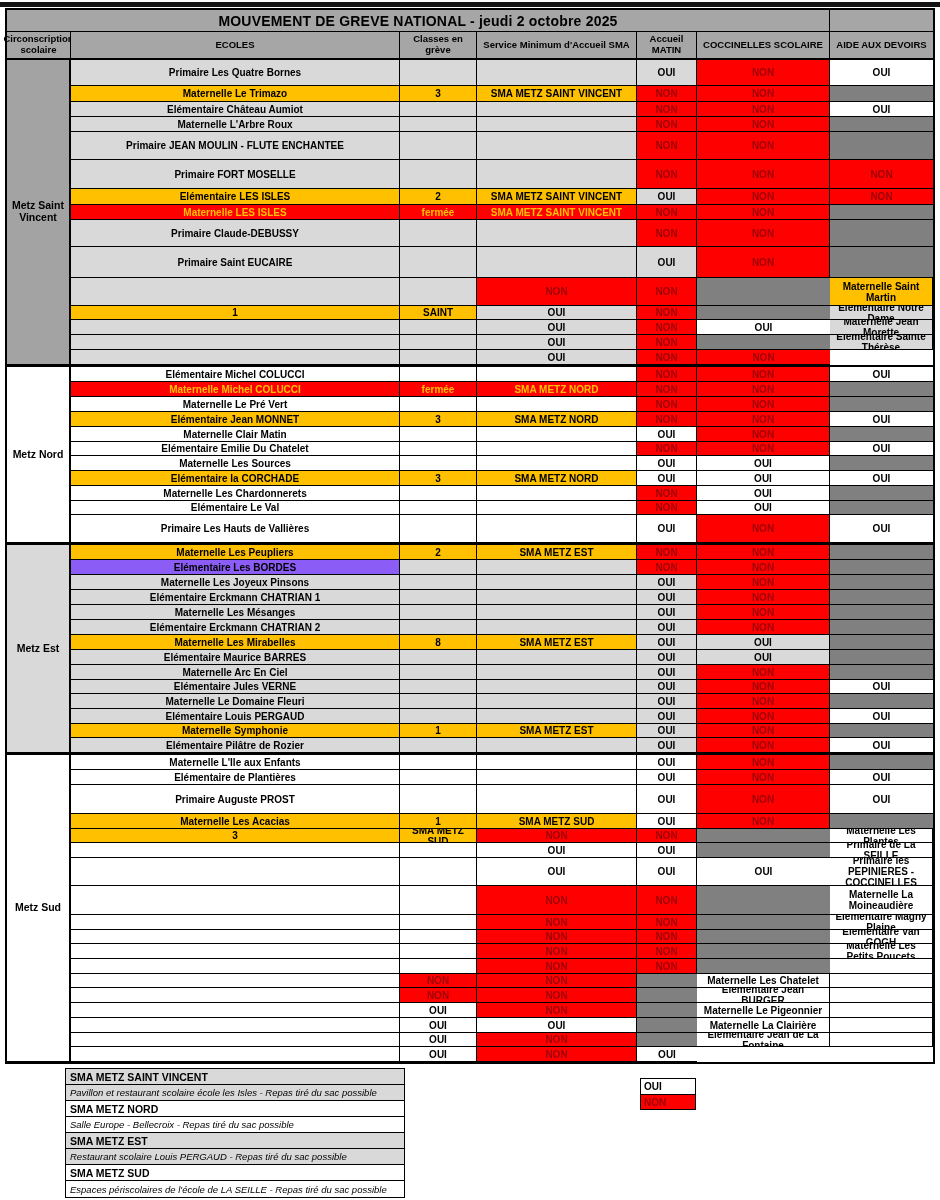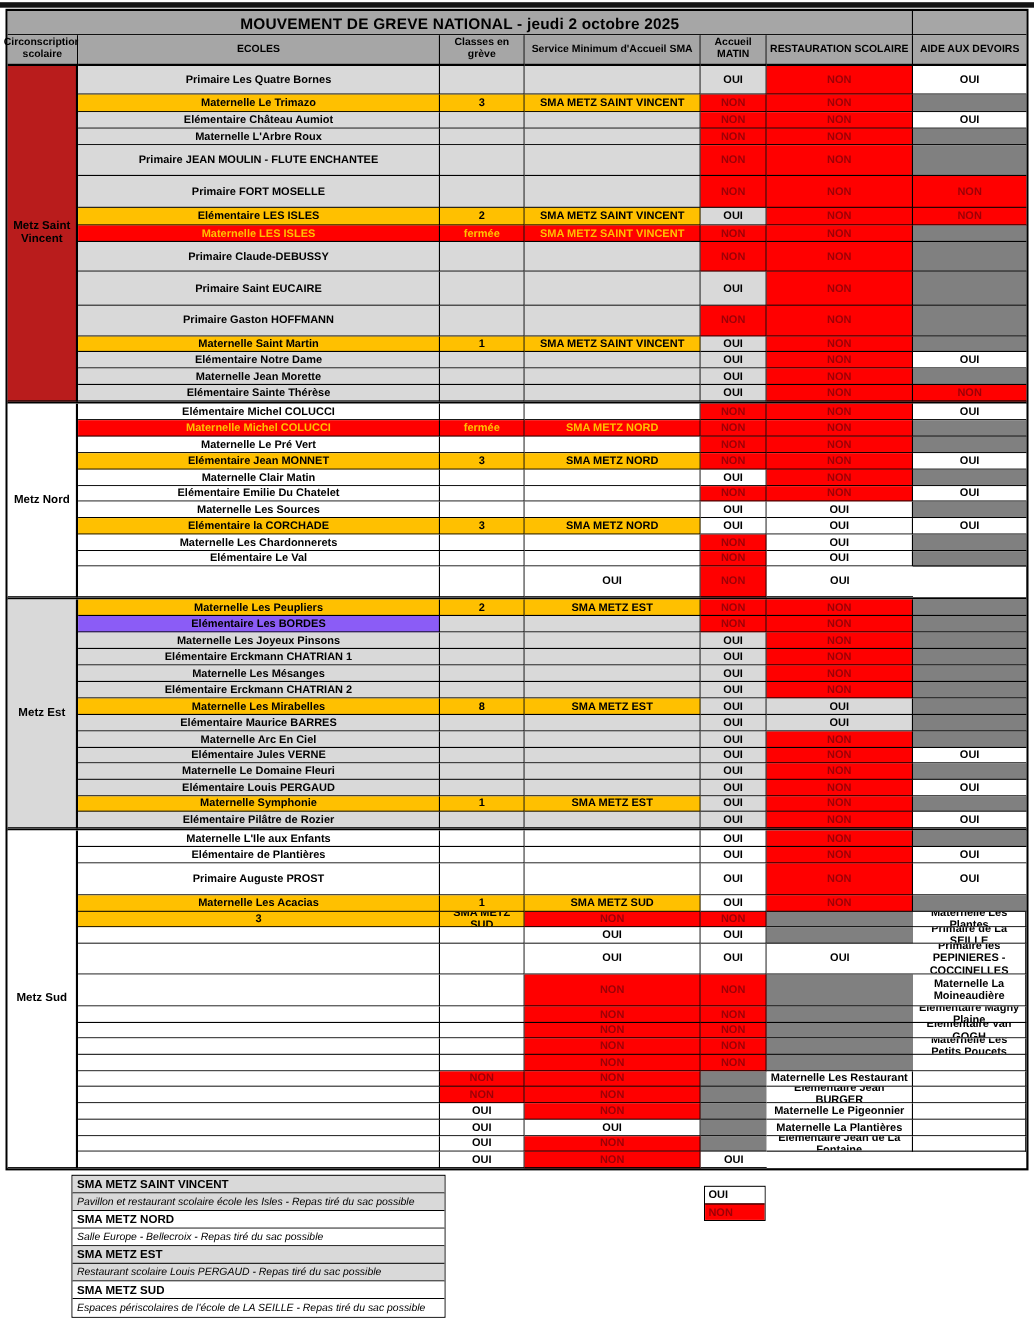--- a/index.html
+++ b/index.html
@@ -58,26 +58,26 @@
   <div id="title-row">
     <div id="title-cell">MOUVEMENT DE GREVE NATIONAL - jeudi 2 octobre 2025</div>
     <div id="title-corner"></div>
   </div>
   <div id="header-row" class="trow">
     <div class="cell">Circonscription scolaire</div>
     <div class="cell">ECOLES</div>
     <div class="cell">Classes en grève</div>
     <div class="cell">Service Minimum d'Accueil SMA</div>
     <div class="cell">Accueil MATIN</div>
-    <div class="cell">RESTAURATION SCOLAIRE</div>
+    <div class="cell">COCCINELLES SCOLAIRE</div>
     <div class="cell lastcol">AIDE AUX DEVOIRS</div>
   </div>
   <div id="table-body">
       <div class="section" style="grid-template-rows: 26px 16px 15px 15px 28px 29px 16px 15px 27px 31px 28px 14px 15px 15px 15px;">
-        <div class="cellb circ" style="background: #b91c1c; grid-row: 1 / span 15;">Metz Saint Vincent</div>
+        <div class="cellb circ" style="background: #a3a3a3; grid-row: 1 / span 15;">Metz Saint Vincent</div>
         <div class="cellb" style="background: rgb(217, 217, 217); color: rgb(0, 0, 0);">Primaire Les Quatre Bornes</div>
         <div class="cellb" style="background: rgb(217, 217, 217); color: rgb(0, 0, 0);"></div>
         <div class="cellb" style="background: rgb(217, 217, 217); color: rgb(0, 0, 0);"></div>
         <div class="cellb" style="background: rgb(217, 217, 217); color: rgb(0, 0, 0);">OUI</div>
         <div class="cellb" style="background: rgb(255, 0, 0); color: rgb(156, 0, 6);">NON</div>
         <div class="cellb lastcol" style="background: rgb(255, 255, 255); color: rgb(0, 0, 0);">OUI</div>
         <div class="cellb" style="background: rgb(255, 192, 0); color: rgb(0, 0, 0);">Maternelle Le Trimazo</div>
         <div class="cellb" style="background: rgb(255, 192, 0); color: rgb(0, 0, 0);">3</div>
         <div class="cellb" style="background: rgb(255, 192, 0); color: rgb(0, 0, 0);">SMA METZ SAINT VINCENT</div>
         <div class="cellb" style="background: rgb(255, 0, 0); color: rgb(156, 0, 6);">NON</div>
@@ -124,21 +124,20 @@
         <div class="cellb" style="background: rgb(217, 217, 217); color: rgb(0, 0, 0);"></div>
         <div class="cellb" style="background: rgb(255, 0, 0); color: rgb(156, 0, 6);">NON</div>
         <div class="cellb" style="background: rgb(255, 0, 0); color: rgb(156, 0, 6);">NON</div>
         <div class="cellb lastcol" style="background: rgb(128, 128, 128); color: rgb(0, 0, 0);"></div>
         <div class="cellb" style="background: rgb(217, 217, 217); color: rgb(0, 0, 0);">Primaire Saint EUCAIRE</div>
         <div class="cellb" style="background: rgb(217, 217, 217); color: rgb(0, 0, 0);"></div>
         <div class="cellb" style="background: rgb(217, 217, 217); color: rgb(0, 0, 0);"></div>
         <div class="cellb" style="background: rgb(217, 217, 217); color: rgb(0, 0, 0);">OUI</div>
         <div class="cellb" style="background: rgb(255, 0, 0); color: rgb(156, 0, 6);">NON</div>
         <div class="cellb lastcol" style="background: rgb(128, 128, 128); color: rgb(0, 0, 0);"></div>
-        <div class="cellb" style="background: rgb(217, 217, 217); color: rgb(0, 0, 0);">Primaire Gaston HOFFMANN</div>
         <div class="cellb" style="background: rgb(217, 217, 217); color: rgb(0, 0, 0);"></div>
         <div class="cellb" style="background: rgb(217, 217, 217); color: rgb(0, 0, 0);"></div>
         <div class="cellb" style="background: rgb(255, 0, 0); color: rgb(156, 0, 6);">NON</div>
         <div class="cellb" style="background: rgb(255, 0, 0); color: rgb(156, 0, 6);">NON</div>
         <div class="cellb lastcol" style="background: rgb(128, 128, 128); color: rgb(0, 0, 0);"></div>
         <div class="cellb" style="background: rgb(255, 192, 0); color: rgb(0, 0, 0);">Maternelle Saint Martin</div>
         <div class="cellb" style="background: rgb(255, 192, 0); color: rgb(0, 0, 0);">1</div>
         <div class="cellb" style="background: rgb(255, 192, 0); color: rgb(0, 0, 0);">SMA METZ SAINT VINCENT</div>
         <div class="cellb" style="background: rgb(217, 217, 217); color: rgb(0, 0, 0);">OUI</div>
         <div class="cellb" style="background: rgb(255, 0, 0); color: rgb(156, 0, 6);">NON</div>
@@ -217,20 +216,21 @@
         <div class="cellb" style="background: rgb(255, 255, 255); color: rgb(0, 0, 0);"></div>
         <div class="cellb" style="background: rgb(255, 0, 0); color: rgb(156, 0, 6);">NON</div>
         <div class="cellb" style="background: rgb(255, 255, 255); color: rgb(0, 0, 0);">OUI</div>
         <div class="cellb lastcol" style="background: rgb(128, 128, 128); color: rgb(0, 0, 0);"></div>
         <div class="cellb" style="background: rgb(255, 255, 255); color: rgb(0, 0, 0);">Elémentaire Le Val</div>
         <div class="cellb" style="background: rgb(255, 255, 255); color: rgb(0, 0, 0);"></div>
         <div class="cellb" style="background: rgb(255, 255, 255); color: rgb(0, 0, 0);"></div>
         <div class="cellb" style="background: rgb(255, 0, 0); color: rgb(156, 0, 6);">NON</div>
         <div class="cellb" style="background: rgb(255, 255, 255); color: rgb(0, 0, 0);">OUI</div>
         <div class="cellb lastcol" style="background: rgb(128, 128, 128); color: rgb(0, 0, 0);"></div>
+        <div class="cellb" style="background: rgb(255, 255, 255); color: rgb(0, 0, 0);">Primaire Les Hauts de Vallières</div>
         <div class="cellb" style="background: rgb(255, 255, 255); color: rgb(0, 0, 0);"></div>
         <div class="cellb" style="background: rgb(255, 255, 255); color: rgb(0, 0, 0);"></div>
         <div class="cellb" style="background: rgb(255, 255, 255); color: rgb(0, 0, 0);">OUI</div>
         <div class="cellb" style="background: rgb(255, 0, 0); color: rgb(156, 0, 6);">NON</div>
         <div class="cellb lastcol" style="background: rgb(255, 255, 255); color: rgb(0, 0, 0);">OUI</div>
       </div>
       <div class="section" style="grid-template-rows: 15px 15px 15px 15px 15px 15px 15px 15px 15px 14px 15px 15px 14px 15px;">
         <div class="cellb" style="background: rgb(255, 192, 0); color: rgb(0, 0, 0);">Maternelle Les Peupliers</div>
         <div class="cellb circ" style="background: rgb(217, 217, 217); grid-row: 1 / span 14;">Metz Est</div>
         <div class="cellb" style="background: rgb(255, 192, 0); color: rgb(0, 0, 0);">2</div>
@@ -388,39 +388,39 @@
         <div class="cellb" style="background: rgb(255, 255, 255); color: rgb(0, 0, 0);"></div>
         <div class="cellb" style="background: rgb(255, 255, 255); color: rgb(0, 0, 0);"></div>
         <div class="cellb" style="background: rgb(255, 0, 0); color: rgb(156, 0, 6);">NON</div>
         <div class="cellb" style="background: rgb(255, 0, 0); color: rgb(156, 0, 6);">NON</div>
         <div class="cellb lastcol" style="background: rgb(128, 128, 128); color: rgb(0, 0, 0);"></div>
         <div class="cellb" style="background: rgb(255, 255, 255); color: rgb(0, 0, 0);"></div>
         <div class="cellb" style="background: rgb(255, 255, 255); color: rgb(0, 0, 0);"></div>
         <div class="cellb" style="background: rgb(255, 0, 0); color: rgb(156, 0, 6);">NON</div>
         <div class="cellb" style="background: rgb(255, 0, 0); color: rgb(156, 0, 6);">NON</div>
         <div class="cellb lastcol" style="background: rgb(128, 128, 128); color: rgb(0, 0, 0);"></div>
-        <div class="cellb" style="background: rgb(255, 255, 255); color: rgb(0, 0, 0);">Maternelle Les Restaurant</div>
+        <div class="cellb" style="background: rgb(255, 255, 255); color: rgb(0, 0, 0);">Maternelle Les Chatelet</div>
         <div class="cellb" style="background: rgb(255, 255, 255); color: rgb(0, 0, 0);"></div>
         <div class="cellb" style="background: rgb(255, 255, 255); color: rgb(0, 0, 0);"></div>
         <div class="cellb" style="background: rgb(255, 0, 0); color: rgb(156, 0, 6);">NON</div>
         <div class="cellb" style="background: rgb(255, 0, 0); color: rgb(156, 0, 6);">NON</div>
         <div class="cellb lastcol" style="background: rgb(128, 128, 128); color: rgb(0, 0, 0);"></div>
         <div class="cellb" style="background: rgb(255, 255, 255); color: rgb(0, 0, 0);">Elémentaire Jean BURGER</div>
         <div class="cellb" style="background: rgb(255, 255, 255); color: rgb(0, 0, 0);"></div>
         <div class="cellb" style="background: rgb(255, 255, 255); color: rgb(0, 0, 0);"></div>
         <div class="cellb" style="background: rgb(255, 255, 255); color: rgb(0, 0, 0);">OUI</div>
         <div class="cellb" style="background: rgb(255, 0, 0); color: rgb(156, 0, 6);">NON</div>
         <div class="cellb lastcol" style="background: rgb(128, 128, 128); color: rgb(0, 0, 0);"></div>
         <div class="cellb" style="background: rgb(255, 255, 255); color: rgb(0, 0, 0);">Maternelle Le Pigeonnier</div>
         <div class="cellb" style="background: rgb(255, 255, 255); color: rgb(0, 0, 0);"></div>
         <div class="cellb" style="background: rgb(255, 255, 255); color: rgb(0, 0, 0);"></div>
         <div class="cellb" style="background: rgb(255, 255, 255); color: rgb(0, 0, 0);">OUI</div>
         <div class="cellb" style="background: rgb(255, 255, 255); color: rgb(0, 0, 0);">OUI</div>
         <div class="cellb lastcol" style="background: rgb(128, 128, 128); color: rgb(0, 0, 0);"></div>
-        <div class="cellb" style="background: rgb(255, 255, 255); color: rgb(0, 0, 0);">Maternelle La Plantières</div>
+        <div class="cellb" style="background: rgb(255, 255, 255); color: rgb(0, 0, 0);">Maternelle La Clairière</div>
         <div class="cellb" style="background: rgb(255, 255, 255); color: rgb(0, 0, 0);"></div>
         <div class="cellb" style="background: rgb(255, 255, 255); color: rgb(0, 0, 0);"></div>
         <div class="cellb" style="background: rgb(255, 255, 255); color: rgb(0, 0, 0);">OUI</div>
         <div class="cellb" style="background: rgb(255, 0, 0); color: rgb(156, 0, 6);">NON</div>
         <div class="cellb lastcol" style="background: rgb(128, 128, 128); color: rgb(0, 0, 0);"></div>
         <div class="cellb" style="background: rgb(255, 255, 255); color: rgb(0, 0, 0);">Elémentaire Jean de La Fontaine</div>
         <div class="cellb" style="background: rgb(255, 255, 255); color: rgb(0, 0, 0);"></div>
         <div class="cellb" style="background: rgb(255, 255, 255); color: rgb(0, 0, 0);"></div>
         <div class="cellb" style="background: rgb(255, 255, 255); color: rgb(0, 0, 0);">OUI</div>
         <div class="cellb" style="background: rgb(255, 0, 0); color: rgb(156, 0, 6);">NON</div>

